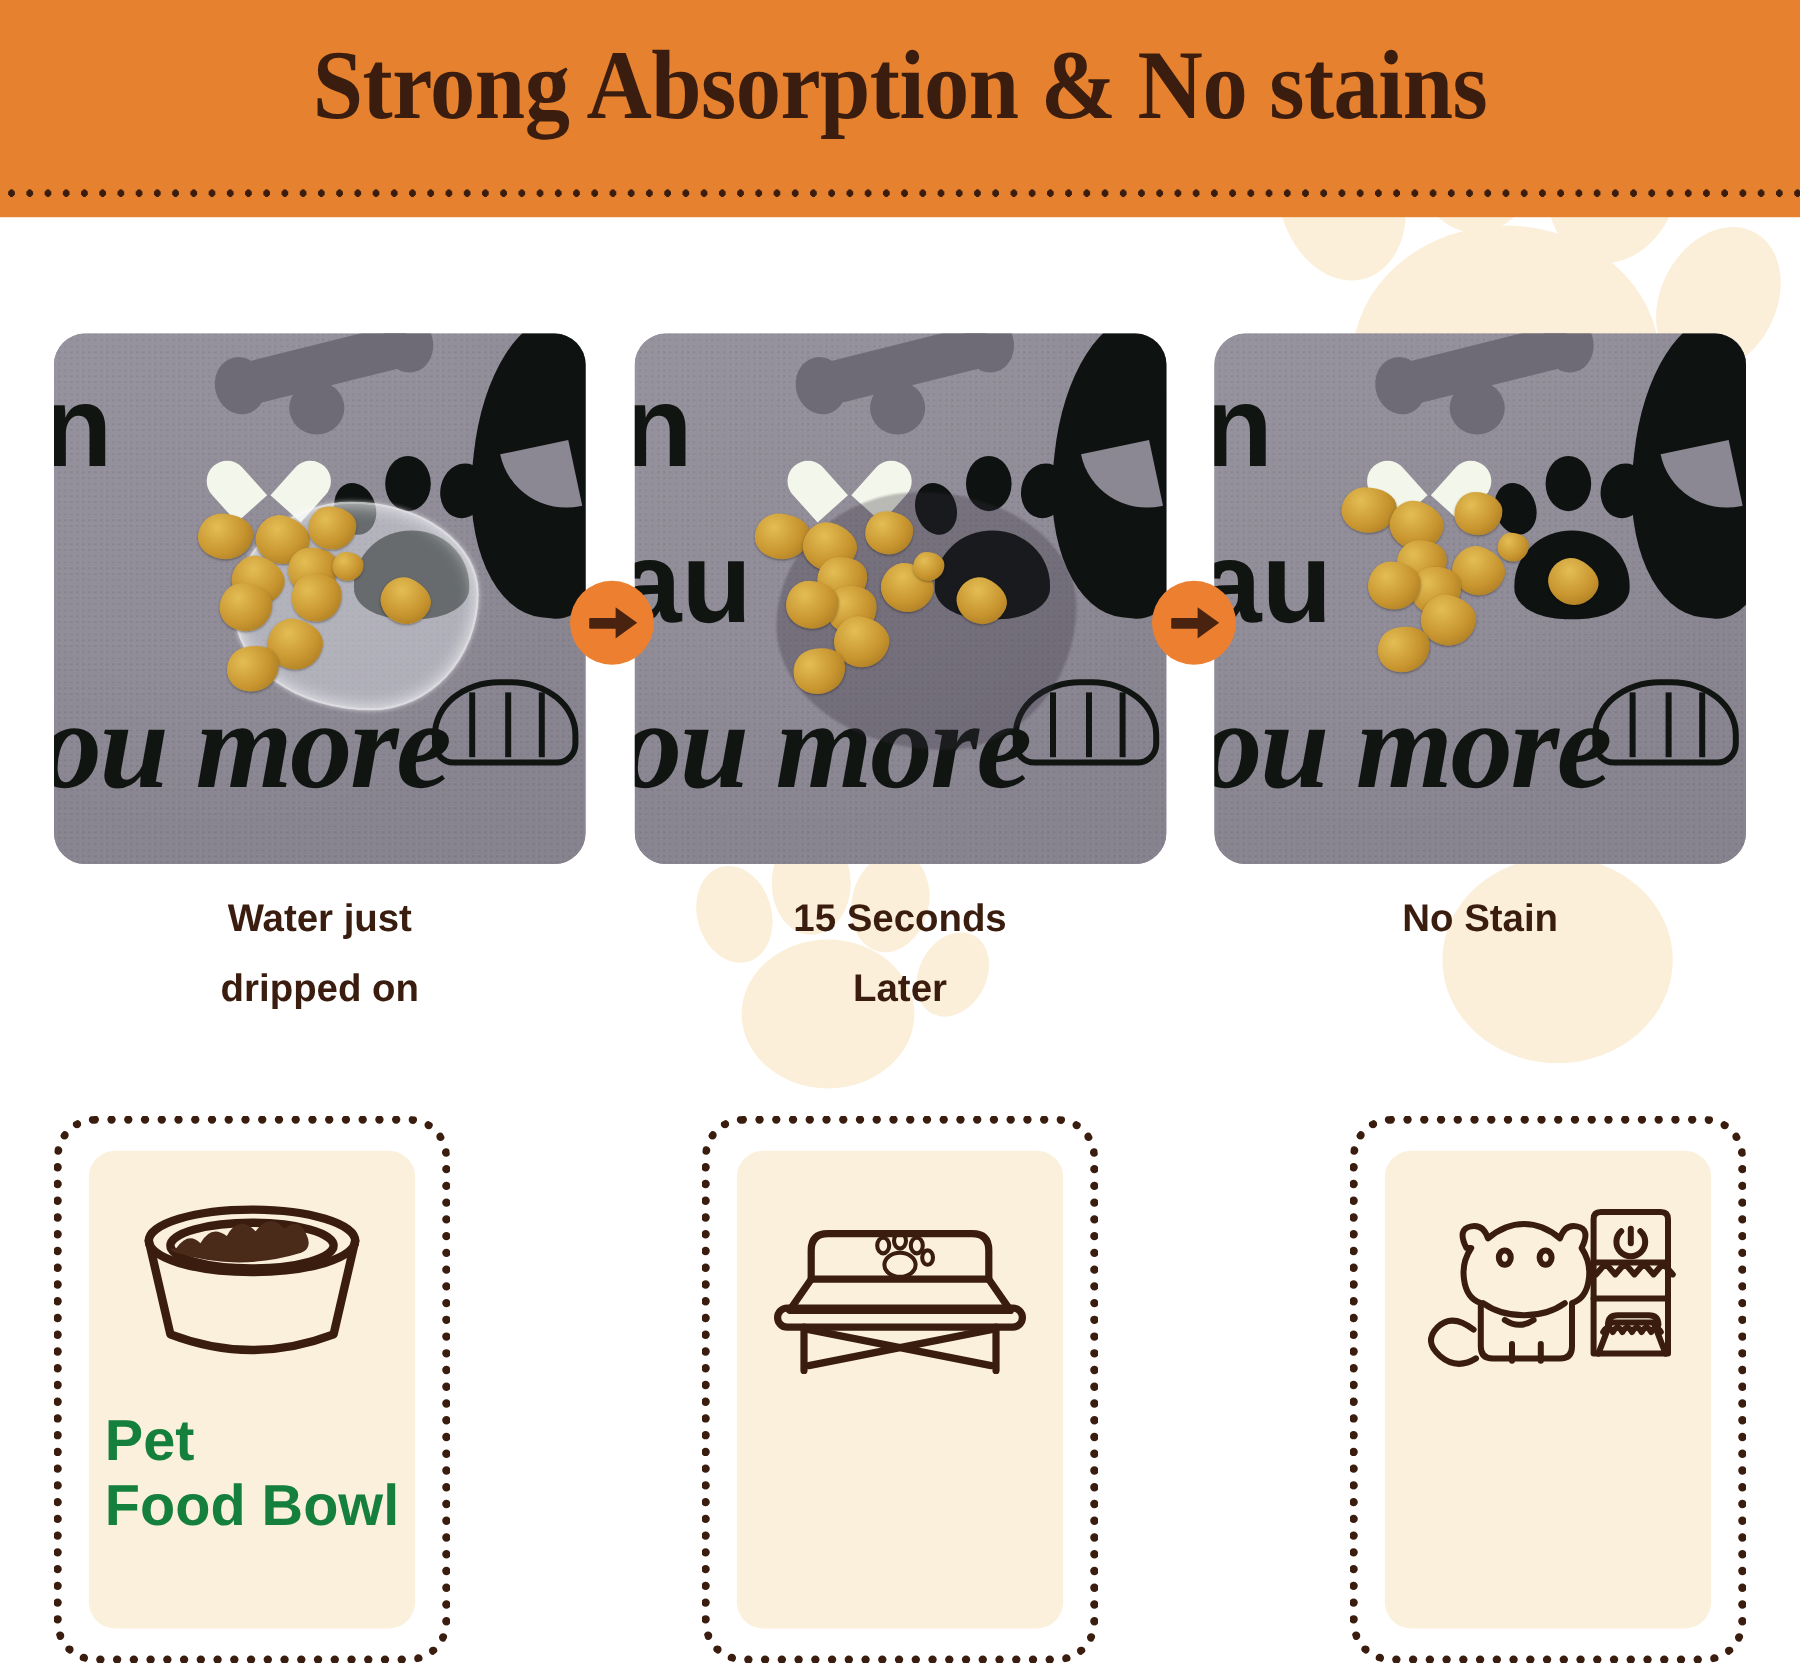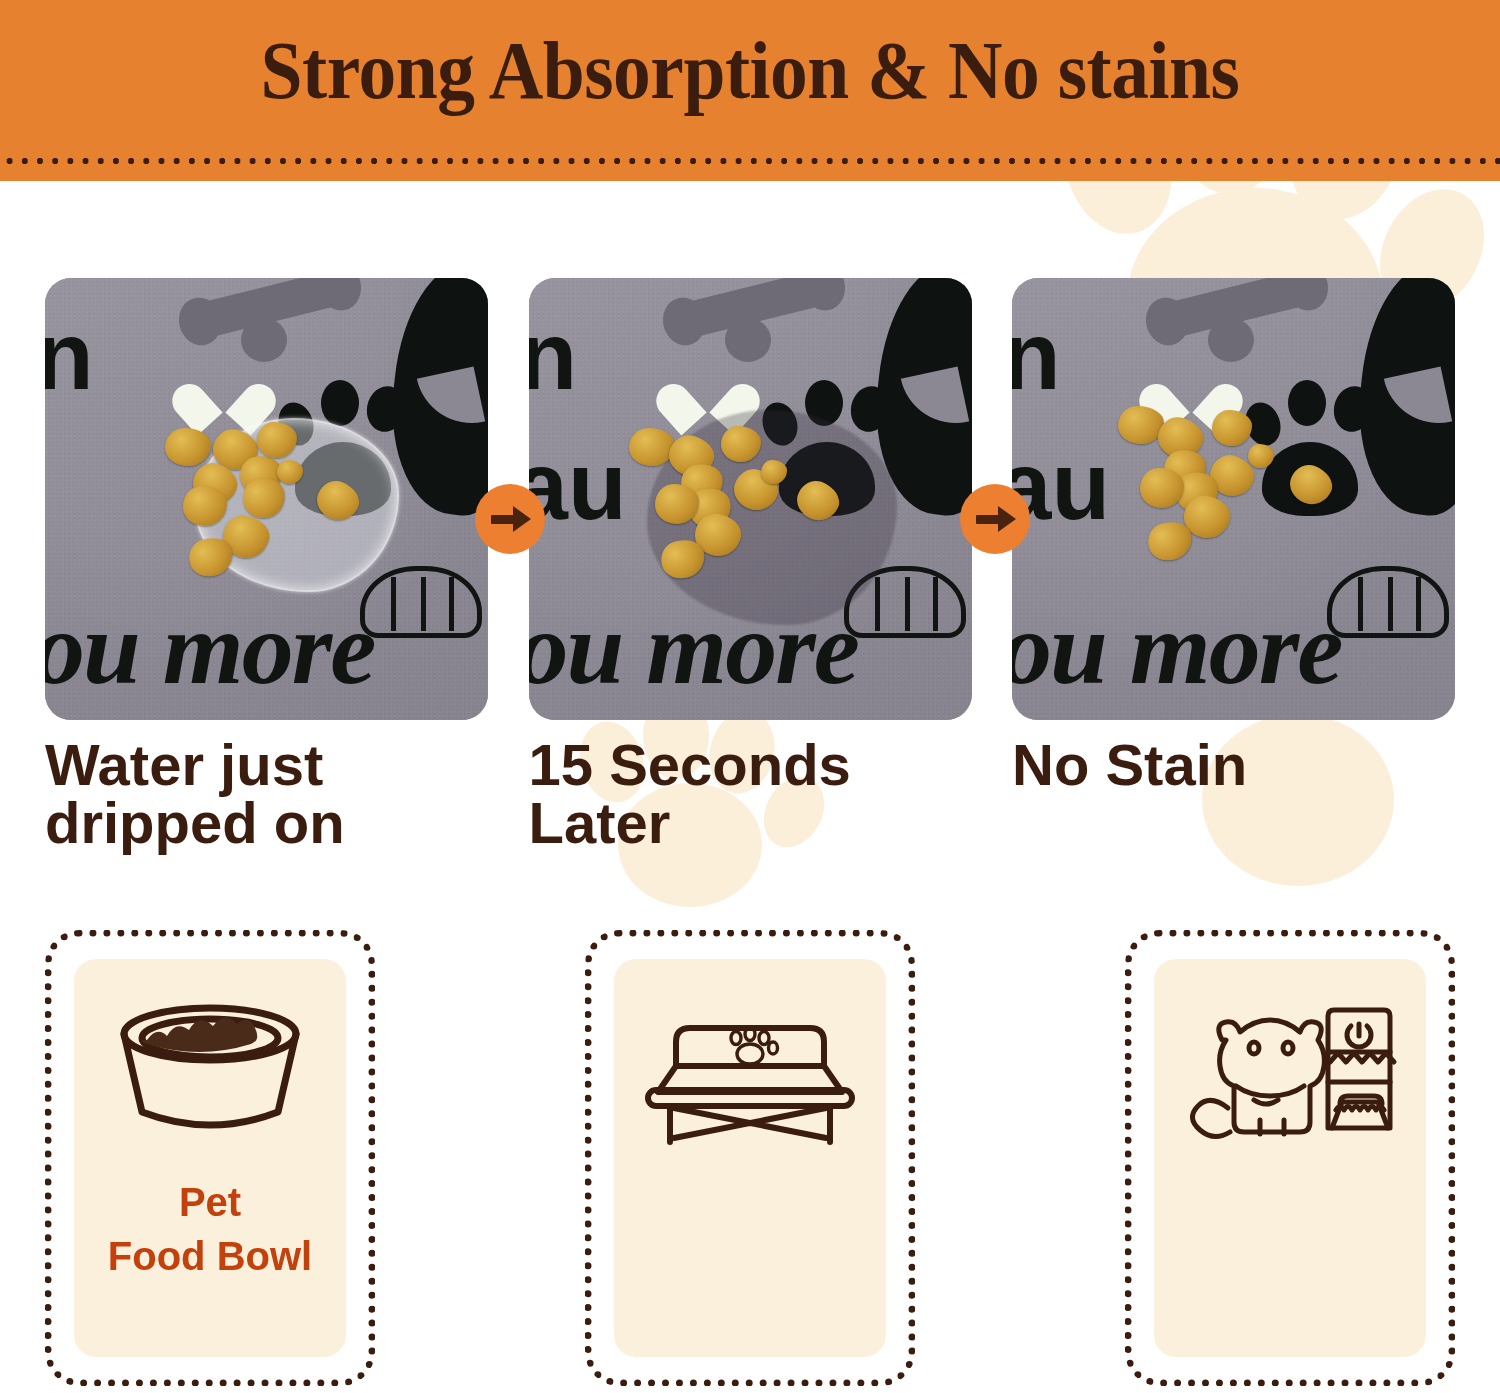--- a/index.html
+++ b/index.html
@@ -166,21 +166,21 @@
   
   .glyph {
     position: absolute;
     color: #111512;
     font-weight: bold;
     line-height: 1;
     white-space: nowrap;
   }
   .g-n   { font-family:"Liberation Sans", sans-serif; font-size: 96px; top: 30px; left: -10px; }
   .g-mid { font-family:"Liberation Sans", sans-serif; font-size: 96px; top: 160px; left: -14px; }
-  .g-more{ font-family:"Liberation Serif", serif; font-style: italic; font-size: 104px; top: 318px; left: -12px; letter-spacing: -2px; }
+  .g-more{ font-family:"Liberation Serif", serif; font-style: italic; font-size: 104px; top: 292px; left: -12px; letter-spacing: -2px; }
   
   .dog-sil {
     position: absolute;
     right: -26px; top: -14px;
     width: 120px; height: 250px;
     background: #0e1210;
     border-radius: 60px 30px 40px 70px / 120px 40px 60px 120px;
     transform: rotate(6deg);
   }
   .dog-sil2 {
@@ -266,24 +266,24 @@
     left: 45px;
     top: 736px;
     width: 1410px;
     height: 120px;
     z-index: 4;
     display: flex;
     justify-content: space-between;
   }
   .caption {
     width: 443px;
-    text-align: left;
+    text-align: center;
     font-family: "Liberation Sans", sans-serif;
     font-weight: bold;
-    font-size: 58px;
+    font-size: 32px;
     line-height: 58px;
     color: #3a1d0e;
   }
 
   
   #feature-row {
     position: absolute;
     left: 45px;
     top: 930px;
     width: 1410px;
@@ -312,26 +312,25 @@
   .feature-icon {
     margin-top: 22px;
     width: 230px;
     height: 180px;
     display: flex;
     align-items: center;
     justify-content: center;
   }
   .feature-label {
     margin-top: 14px;
-    text-align: center;
     font-family: "Liberation Sans", sans-serif;
     font-weight: bold;
-    font-size: 40px;
+    font-size: 48px;
     line-height: 54px;
-    color: #c2410c;
+    color: #15803d;
     white-space: pre-line;
   }
 </style>
 </head>
 <body>
 
 <svg id="bg-watermarks" viewBox="0 0 1500 1393" preserveAspectRatio="none">
   <g fill="#fbefd9">
 
     <ellipse cx="1255" cy="300" rx="128" ry="112"></ellipse>

